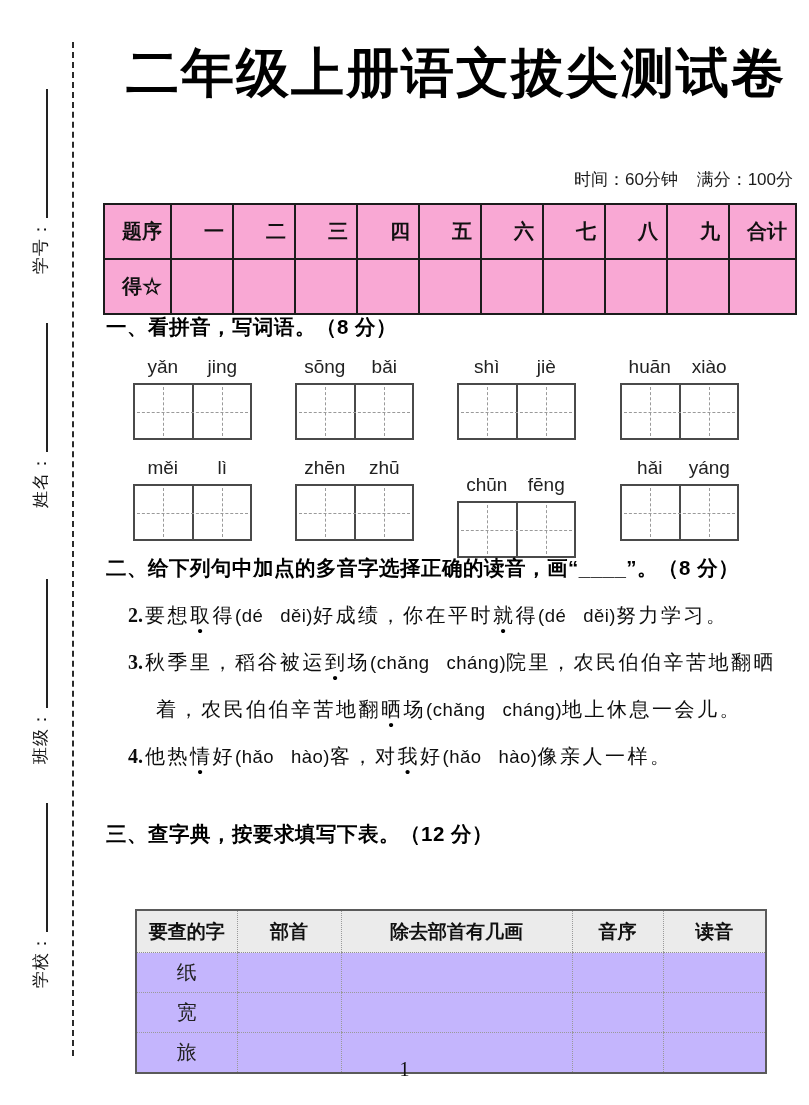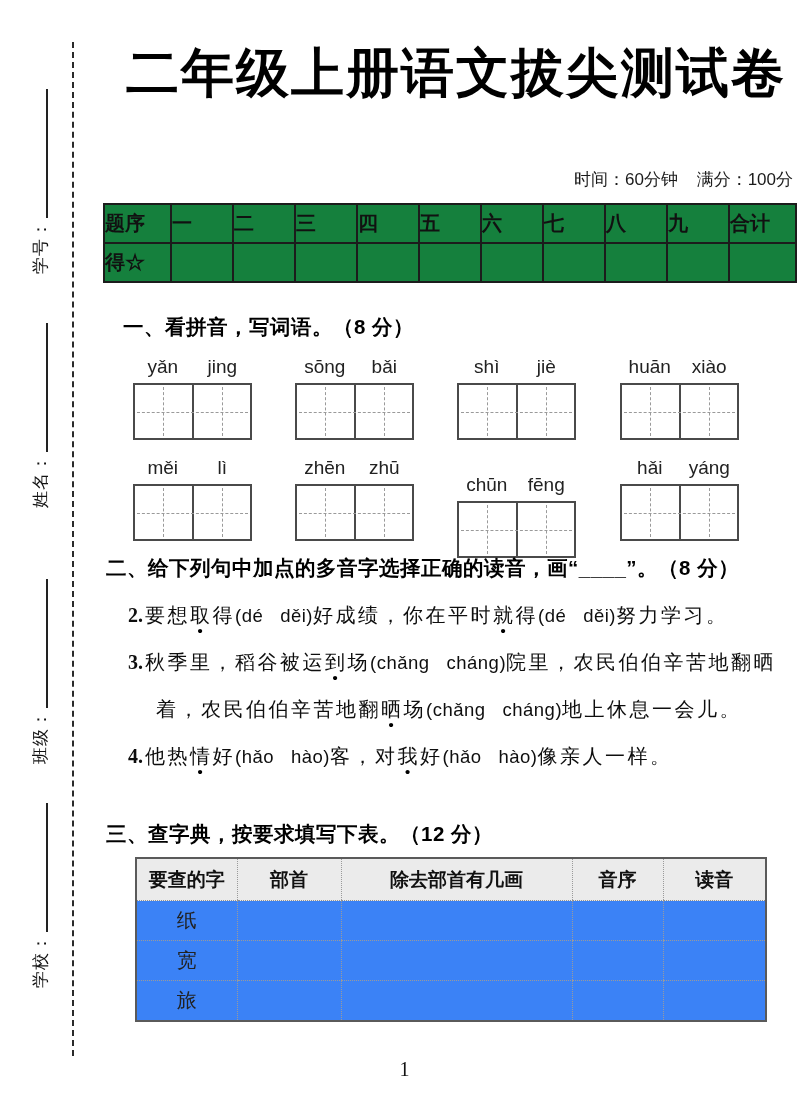--- a/index.html
+++ b/index.html
@@ -18,26 +18,26 @@
 
   .title{position:absolute;left:95px;width:706px;top:30px;margin:8px;text-align:center;
          font-size:53px;font-weight:900;letter-spacing:2px;color:#000;}
   .subtitle{position:absolute;left:95px;width:706px;top:118px;text-align:center;
             font-size:29px;font-weight:700;color:#000;}
   .meta{position:absolute;right:16px;top:168px;font-size:17px;color:#1a1a1a;}
   .meta span{margin-left:14px;}
 
   
   .score-table{position:absolute;left:103px;top:203px;border-collapse:collapse;table-layout:fixed;}
-  .score-table td{border:2px solid #1c1c1c;height:37px;text-align:left;
-                  font-size:20px;font-weight:700;padding:0;background:#15803d;}
+  .score-table td{border:2px solid #1c1c1c;height:37px;text-align:right;
+                  font-size:20px;font-weight:700;padding:8px;background:#f9a8d4;}
 
   .sec-heading{position:absolute;left:106px;font-size:20.5px;font-weight:700;
                letter-spacing:.5px;color:#000;white-space:nowrap;}
-  .h1pos{top:313px;margin-left:17px;} .h2pos{top:554px;} .h3pos{top:820px;}
+  .h1pos{top:313px;} .h2pos{top:554px;} .h3pos{top:820px;}
 
   
   .pin-group{position:absolute;width:119px;}
   .pin-syllables{display:flex;height:24px;margin-bottom:3px;}
   .pin-syllables span{flex:1;text-align:center;font-size:19px;color:#222;white-space:nowrap;}
   .pin-box{height:53px;border:2px solid #4a4a4a;display:flex;position:relative;background:#fff;}
   .pin-cell{flex:1;position:relative;}
   .pin-cell + .pin-cell{border-left:2px solid #4a4a4a;}
   .pin-cell::before{content:"";position:absolute;left:50%;top:2px;bottom:2px;border-left:1px dashed #9a9a9a;}
   .pin-box::after{content:"";position:absolute;left:2px;right:2px;top:50%;border-top:1px dashed #9a9a9a;}
@@ -46,22 +46,22 @@
   .sentences{position:absolute;left:128px;top:592px;width:680px;}
   .sentence{font-family:"Liberation Serif",serif;font-size:20px;line-height:46px;color:#0e0e0e;
             letter-spacing:2.5px;padding-left:28px;text-indent:-28px;}
   .s-num{font-weight:700;margin-right:2px;letter-spacing:0;}
   .seg-pinyin{font-family:"Liberation Sans",sans-serif;font-size:18.5px;letter-spacing:.5px;white-space:pre;}
   .seg-dot{position:relative;}
   .seg-dot::after{content:"\00B7";position:absolute;left:50%;transform:translateX(-50%);
                   bottom:-10px;font-size:26px;font-weight:900;line-height:10px;color:#000;}
 
   
-  .dict-table{position:absolute;left:135px;top:857px;border-collapse:collapse;table-layout:fixed;
-              border:2.5px solid #5a5a5a;background:#3b82f6;padding-left:39px;}
+  .dict-table{position:absolute;left:135px;top:909px;border-collapse:collapse;table-layout:fixed;
+              border:2.5px solid #5a5a5a;background:#c4b5fd;padding-left:39px;}
   .dict-table th{background:var(--hdr-bg,#ebebeb);height:41px;font-size:19px;font-weight:700;
                  padding:0;text-align:center;border-bottom:1.5px dotted #8f8f8f;}
   .dict-table td{height:39px;padding:0;text-align:center;border-bottom:1.5px dotted #9a9a9a;}
   .dict-table tr:last-child td{border-bottom:none;}
   .dict-table th + th, .dict-table td + td{border-left:1.5px dotted #9a9a9a;}
   .dict-char{font-family:"Liberation Serif",serif;font-size:20px;color:#222;}
 
   .page-num{position:absolute;left:0;width:809px;top:1058px;text-align:center;
             font-family:"Liberation Serif",serif;font-size:20px;color:#111;}
 </style>

